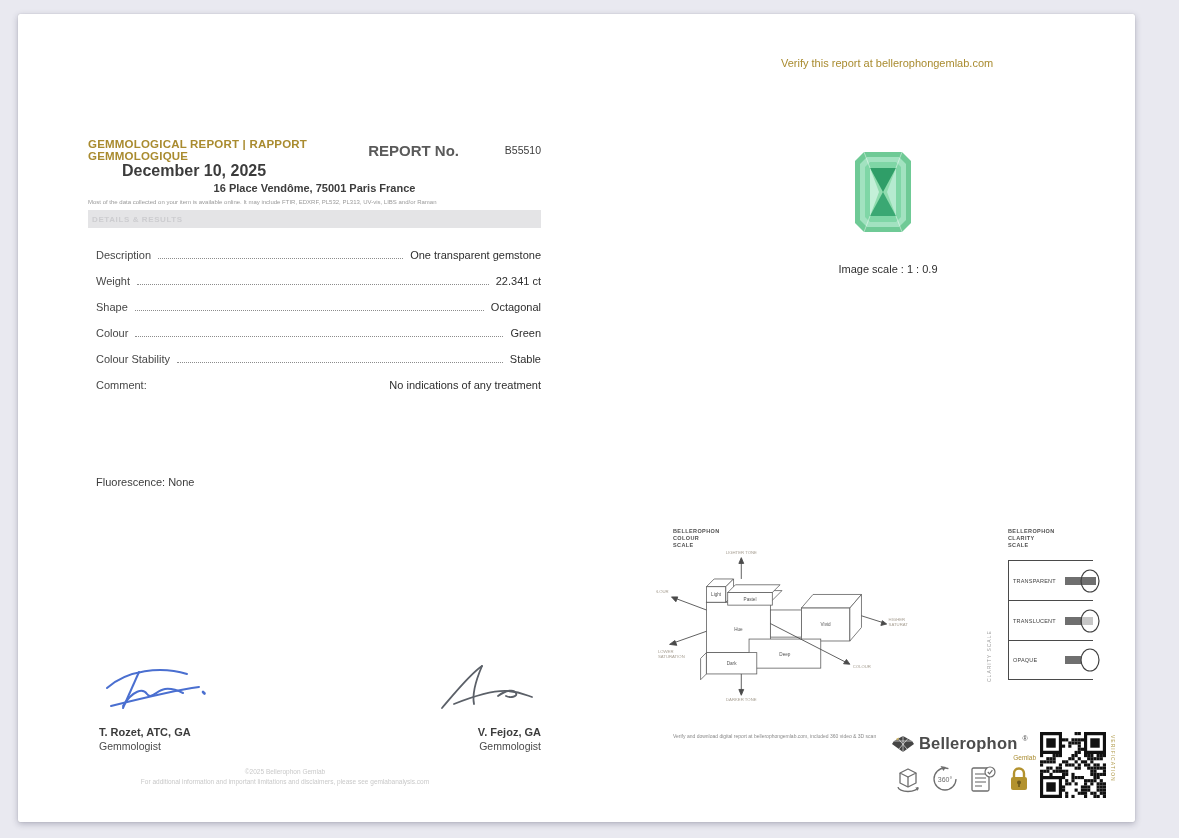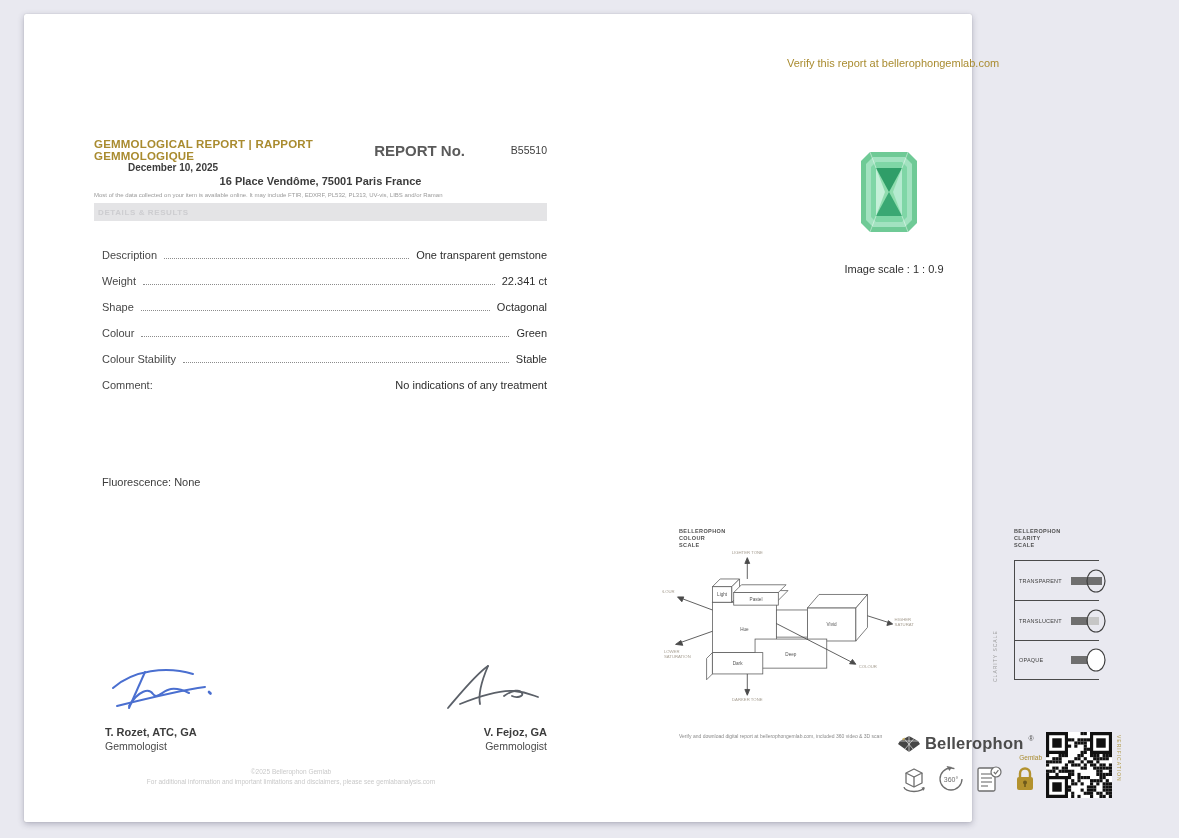--- a/index.html
+++ b/index.html
@@ -1,36 +1,35 @@
 <!DOCTYPE html>
 <html><head>
 <meta charset="utf-8">
 <style>
   * { margin:0; padding:0; box-sizing:border-box; }
   html,body { width:1179px; height:838px; }
   body { font-family:"Liberation Sans", sans-serif; background:#e9e9f0; position:relative; overflow:hidden; }
   .page {
-    position:absolute; left:18px; top:14px; width:948px; height:808px;
+    position:absolute; left:18px; top:14px; width:1117px; height:808px;
     background:#ffffff; border-radius:2px;
     box-shadow:0 2px 6px rgba(50,50,80,.30), 0 0 1px rgba(0,0,0,.25);
-    margin-left:6px;
   }
   .abs { position:absolute; }
 
   
   .verify-link { top:43px; left:763px; width:256px; font-size:11px; color:#a98b2f; cursor:pointer; }
 
   
   .header { left:70px; top:124px; width:453px; }
   .hrow { display:flex; align-items:center; }
   .report-title { flex:1; font-size:11.5px; font-weight:bold; color:#a98b2f; letter-spacing:.2px; }
   .rno-label { font-size:15px; color:#5a5a5a; margin-right:34px;font-weight:bold; }
   .rno-value { font-size:10.5px; color:#3c3c3c; min-width:48px; text-align:right; }
   .company { flex:1; font-size:11px; font-weight:bold; color:#3c3c3c; margin-top:3px; }
-  .date { font-size:10px; font-weight:bold; color:#3c3c3c;padding-left:34px; }
+  .date { font-size:16px; font-weight:bold; color:#3c3c3c;padding-left:34px; }
   .address { font-size:11px; font-weight:bold; color:#3c3c3c; margin-top:2px;text-align:center; }
   .data-note { font-size:6px; color:#9a9a9a; margin-top:5px; }
   .section-bar {
     margin-top:5px; height:18px; background:#e4e4e6; display:flex; align-items:center;
     padding-left:4px; font-size:8px; font-weight:bold; color:#cdcdd0; letter-spacing:.6px;
   }
 
   
   .details { left:70px; top:228px; width:453px; }
   .drow { display:flex; align-items:center; height:26px; font-size:11px; color:#3c3c3c; }

